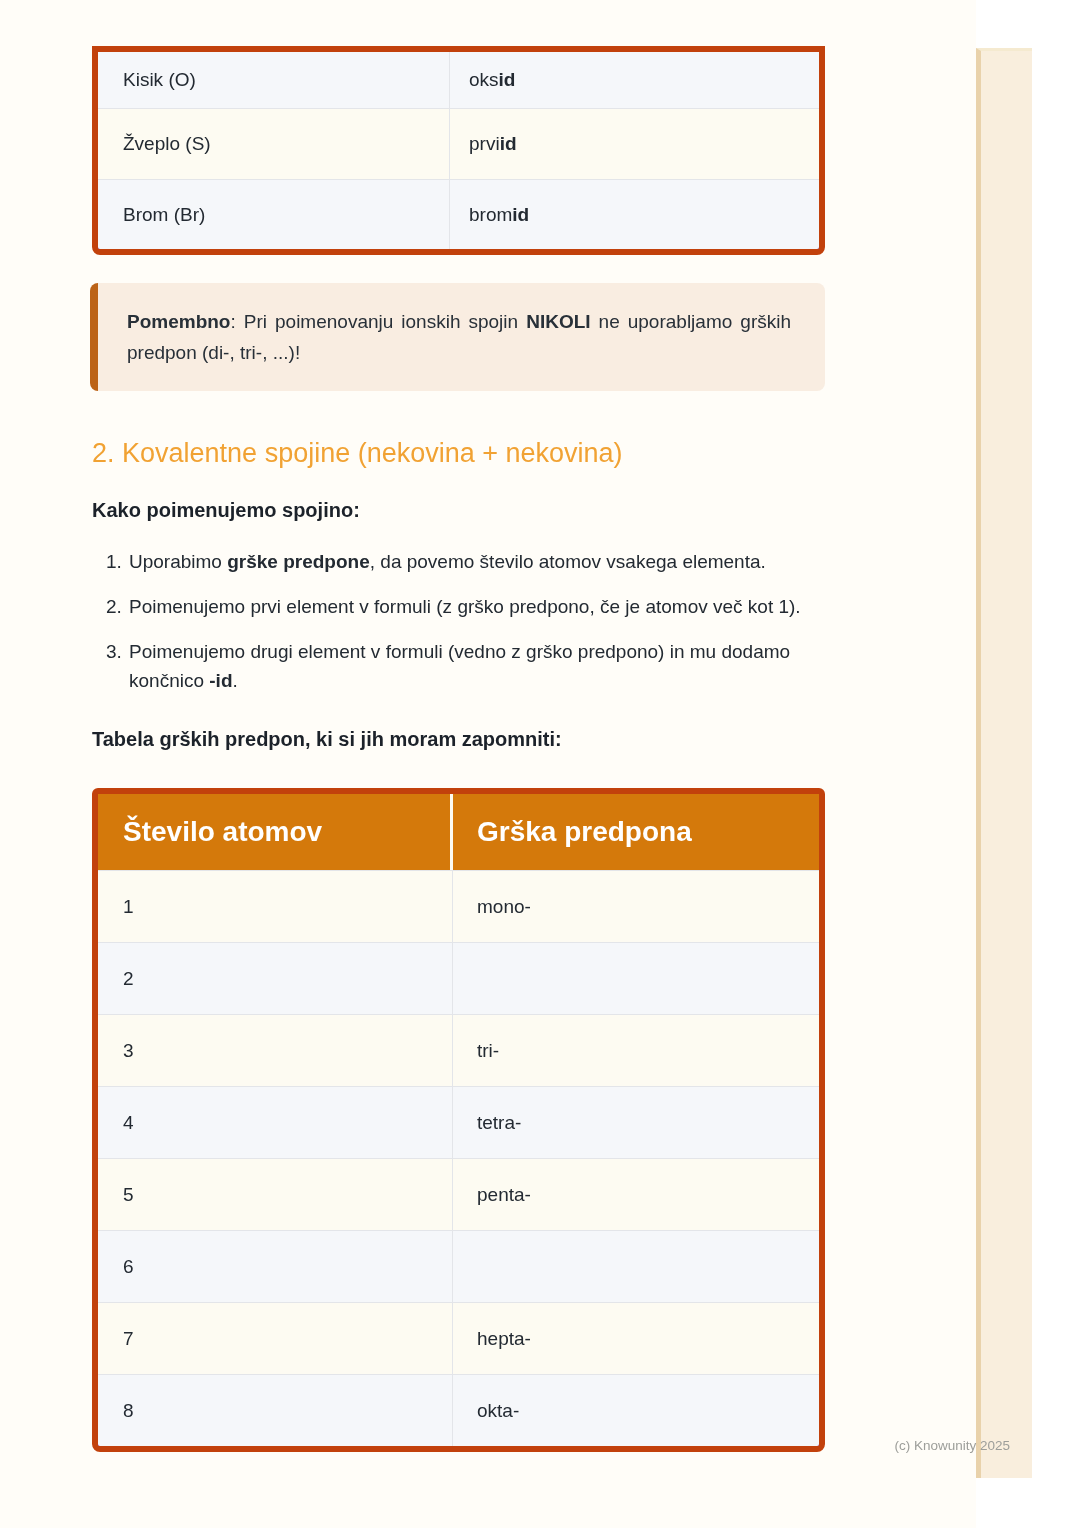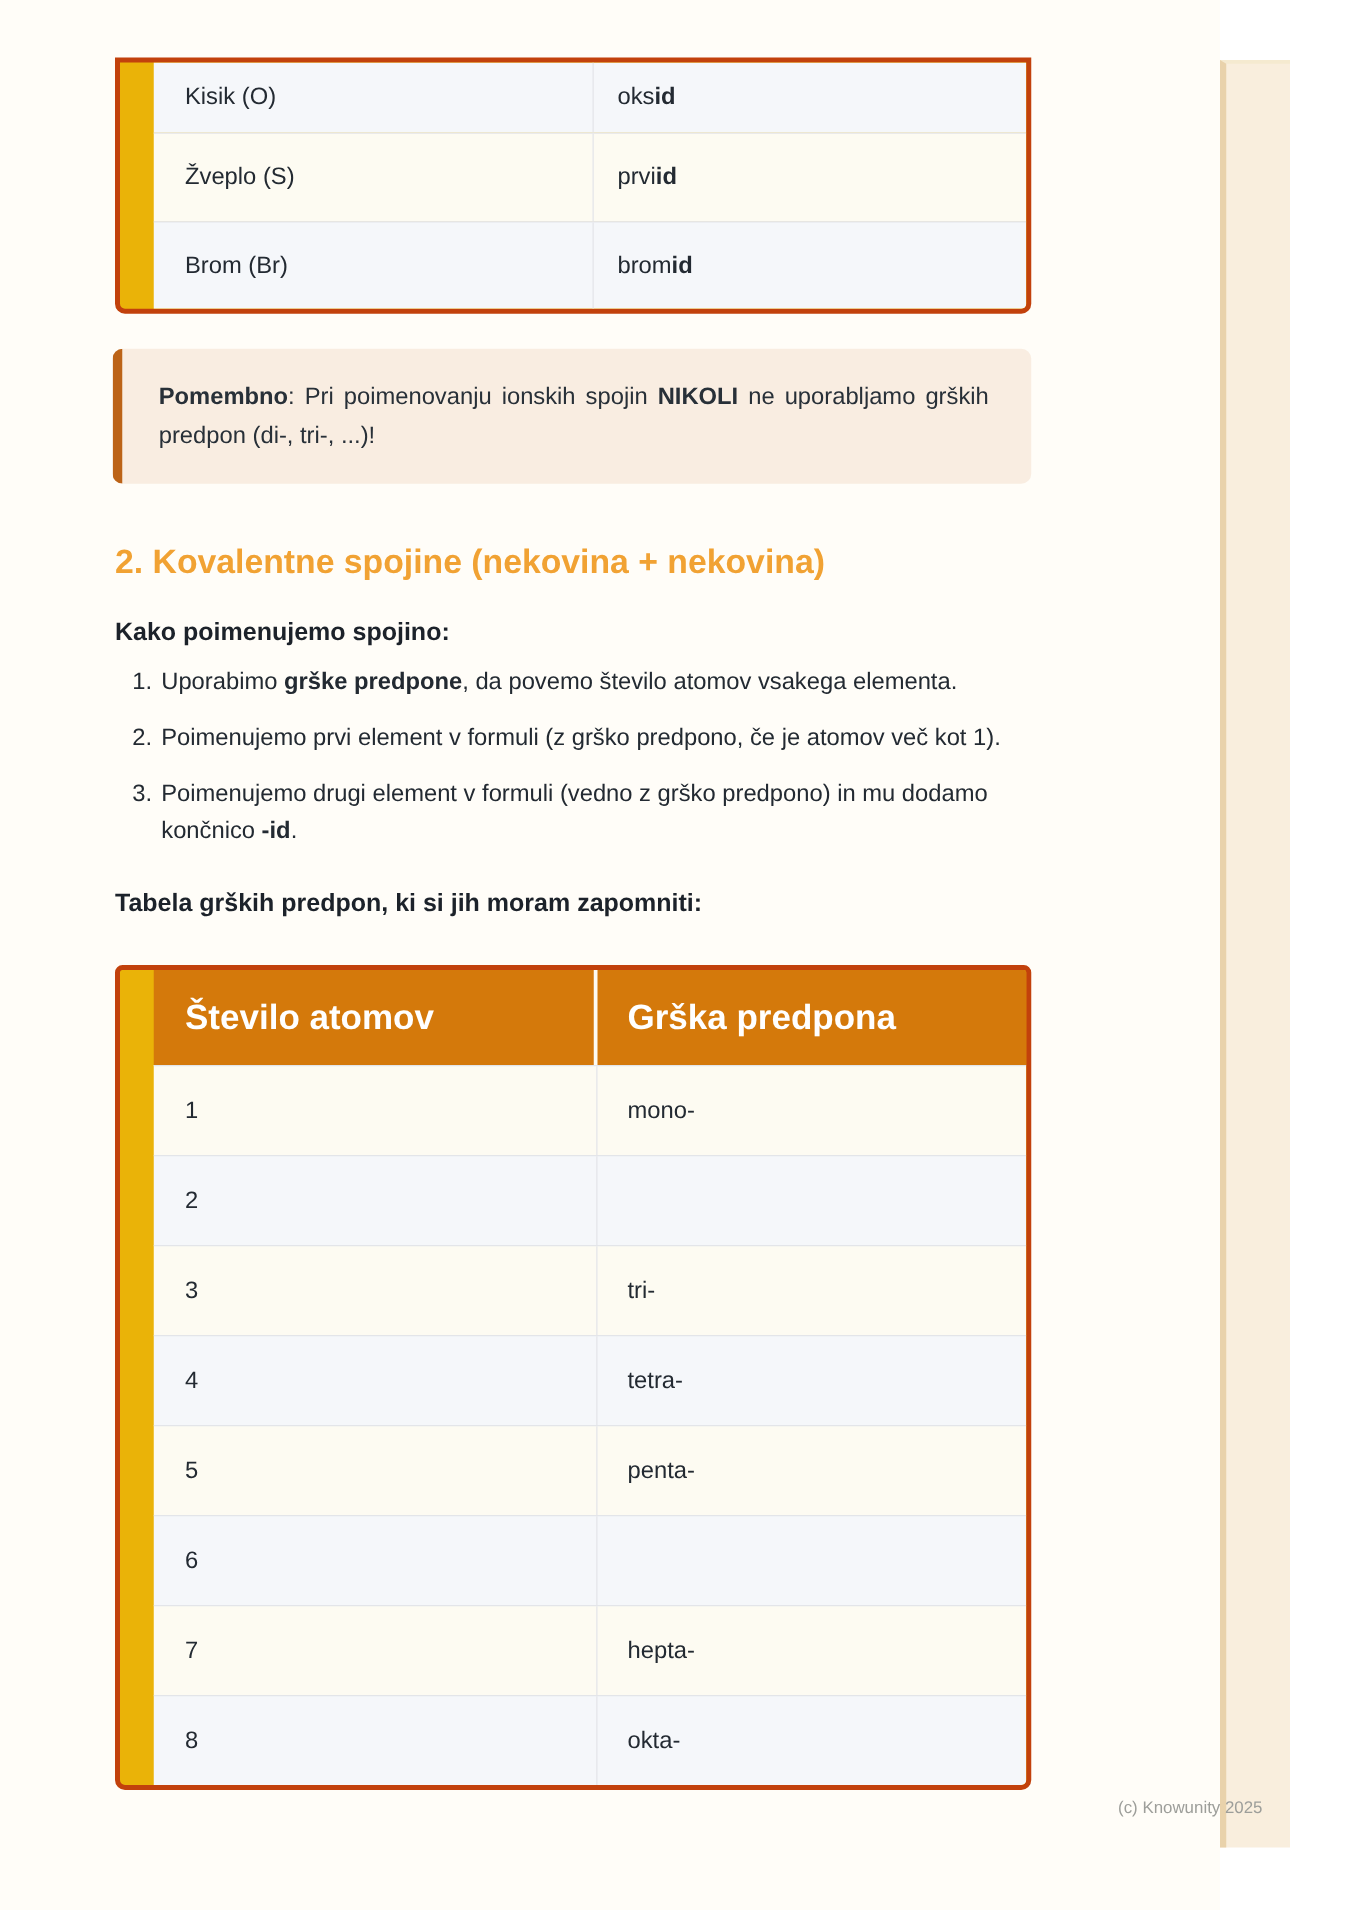--- a/index.html
+++ b/index.html
@@ -24,23 +24,22 @@
     border-top: 3px solid #f5ead0;
   }
   .content {
     position: absolute; left: 92px; top: 0;
     width: 733px;
   }
 
   
   .tbl {
     width: 100%;
-    border: 4px solid #c2410c;
-    background: #eab308;
-    padding-left: 27px;
+    border: 6px solid #c2410c;
+    background: #6d28d9;
   }
   .tbl-top {
     margin-top: 46px;
     border-radius: 0 0 8px 8px;
     overflow: hidden;
   }
   .trow { display: flex; width: 100%; }
   .trow + .trow { border-top: 1px solid #e3e5e9; }
   .tcell {
     display: flex; align-items: center;
@@ -73,34 +72,34 @@
     line-height: 31px;
     text-align: justify;
     color: #283038;
   }
 
   
   h2.section-heading {
     margin-top: 45px;
     font-size: 27px;
     line-height: 34px;
-    font-weight: 700;
+    font-weight: 400;
     color: #f1a233;
   }
   .bold-line {
     font-size: 20px;
     line-height: 25px;
     font-weight: 700;
     color: #1c222a;
   }
   .sub1 { margin-top: 28px; }
   .sub2 { margin-top: 32px; }
 
   ol.steps {
-    margin-top: 12px;
+    margin-top: 24px;
     padding-left: 35px;
     list-style: decimal;
   }
   ol.steps li {
     font-size: 19px;
     line-height: 29px;
     padding-left: 2px;
     margin-bottom: 16px;
     color: #232a32;
   }

